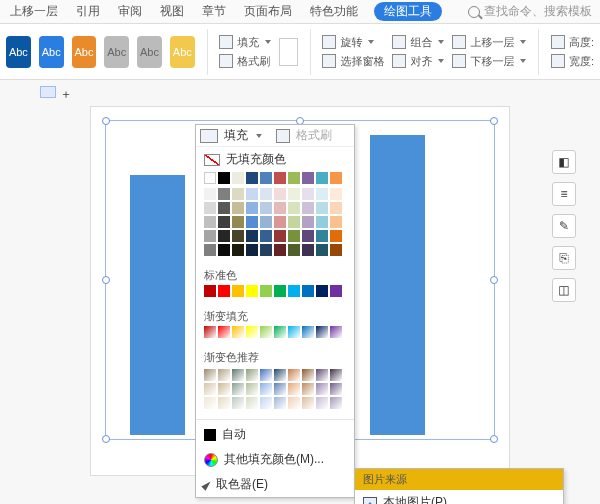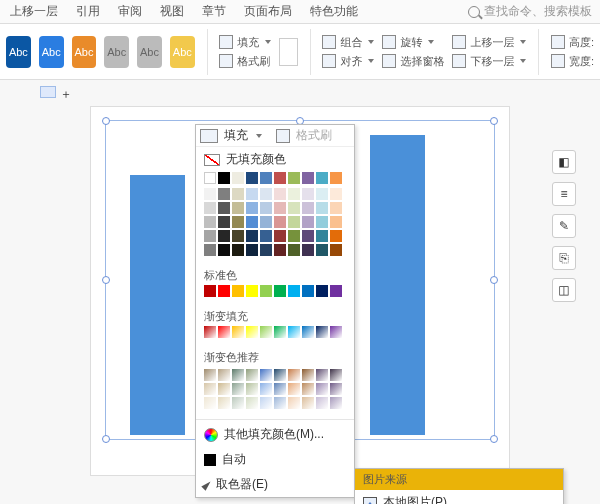--- a/index.html
+++ b/index.html
@@ -53,20 +53,21 @@
 <body>
 
 <div class="tabbar">
   <span class="tab">上移一层</span>
   <span class="tab">引用</span>
   <span class="tab">审阅</span>
   <span class="tab">视图</span>
   <span class="tab">章节</span>
   <span class="tab">页面布局</span>
   <span class="tab">特色功能</span>
+  <span class="tab active">绘图工具</span>
   <span class="search">
     <span class="search-ic"></span>
     <span>查找命令、搜索模板</span>
   </span>
 </div>
 
 <div class="ribbon">
   <div class="stylebox o1">Abc</div>
   <div class="stylebox o2">Abc</div>
   <div class="stylebox o3">Abc</div>
@@ -83,38 +84,38 @@
     <span class="rbtn">
         <span class="ic"></span>
         <span>格式刷</span>
       </span>
   </div>
   <div style="width:30px;height:28px;border:1px solid #ccc;"></div>
   <div class="rsep"></div>
   <div class="rgroup">
     <span class="rbtn">
         <span class="ic"></span>
+        <span>旋转</span>
+        <span class="caret"></span>
+      </span>
+    <span class="rbtn">
+        <span class="ic"></span>
+        <span>选择窗格</span>
+      </span>
+  </div>
+  <div class="rgroup">
+    <span class="rbtn">
+        <span class="ic"></span>
         <span>组合</span>
         <span class="caret"></span>
       </span>
     <span class="rbtn">
         <span class="ic"></span>
         <span>对齐</span>
         <span class="caret"></span>
-      </span>
-  </div>
-  <div class="rgroup">
-    <span class="rbtn">
-        <span class="ic"></span>
-        <span>旋转</span>
-        <span class="caret"></span>
-      </span>
-    <span class="rbtn">
-        <span class="ic"></span>
-        <span>选择窗格</span>
       </span>
   </div>
   <div class="rgroup">
     <span class="rbtn">
         <span class="ic"></span>
         <span>上移一层</span>
         <span class="caret"></span>
       </span>
     <span class="rbtn">
         <span class="ic"></span>
@@ -315,28 +316,28 @@
           <div class="sw" style="background: linear-gradient(135deg, rgb(193, 212, 240), rgb(255, 255, 255));"></div>
           <div class="sw" style="background: linear-gradient(135deg, rgb(157, 182, 217), rgb(255, 255, 255));"></div>
           <div class="sw" style="background: linear-gradient(135deg, rgb(241, 207, 177), rgb(255, 255, 255));"></div>
           <div class="sw" style="background: linear-gradient(135deg, rgb(219, 189, 154), rgb(255, 255, 255));"></div>
           <div class="sw" style="background: linear-gradient(135deg, rgb(199, 188, 214), rgb(255, 255, 255));"></div>
           <div class="sw" style="background: linear-gradient(135deg, rgb(166, 153, 187), rgb(255, 255, 255));"></div>
         </div>
       </div>
     <div class="dd-sep"></div>
     <div class="dd-item">
+        <span class="sw" style="background:#000"></span>
+        <span>自动</span>
+      </div>
+    <div class="dd-item">
         <span class="picker"></span>
         <span>其他填充颜色(M)...</span>
       </div>
     <div class="dd-item">
-        <span class="sw" style="background:#000"></span>
-        <span>自动</span>
-      </div>
-    <div class="dd-item">
         <span class="dropper"></span>
         <span>取色器(E)</span>
       </div>
 
   </div>
 
   <div class="submenu">
     <div class="sub-head">图片来源</div>
     <div class="dd-item">
         <span class="imgic"></span>

